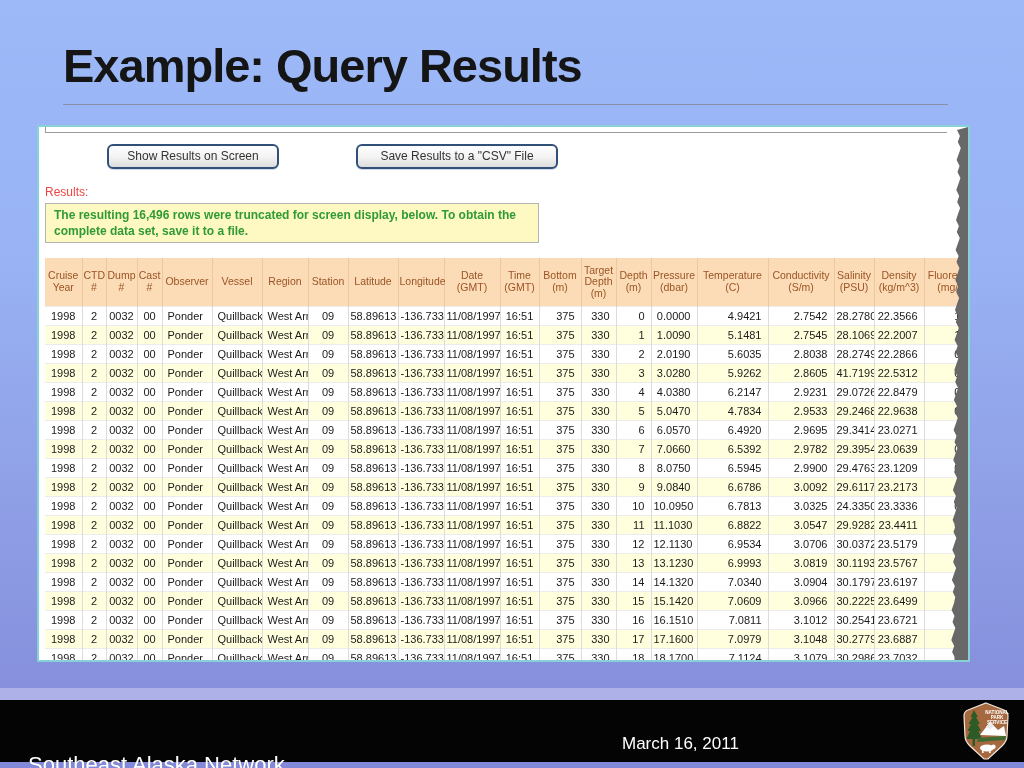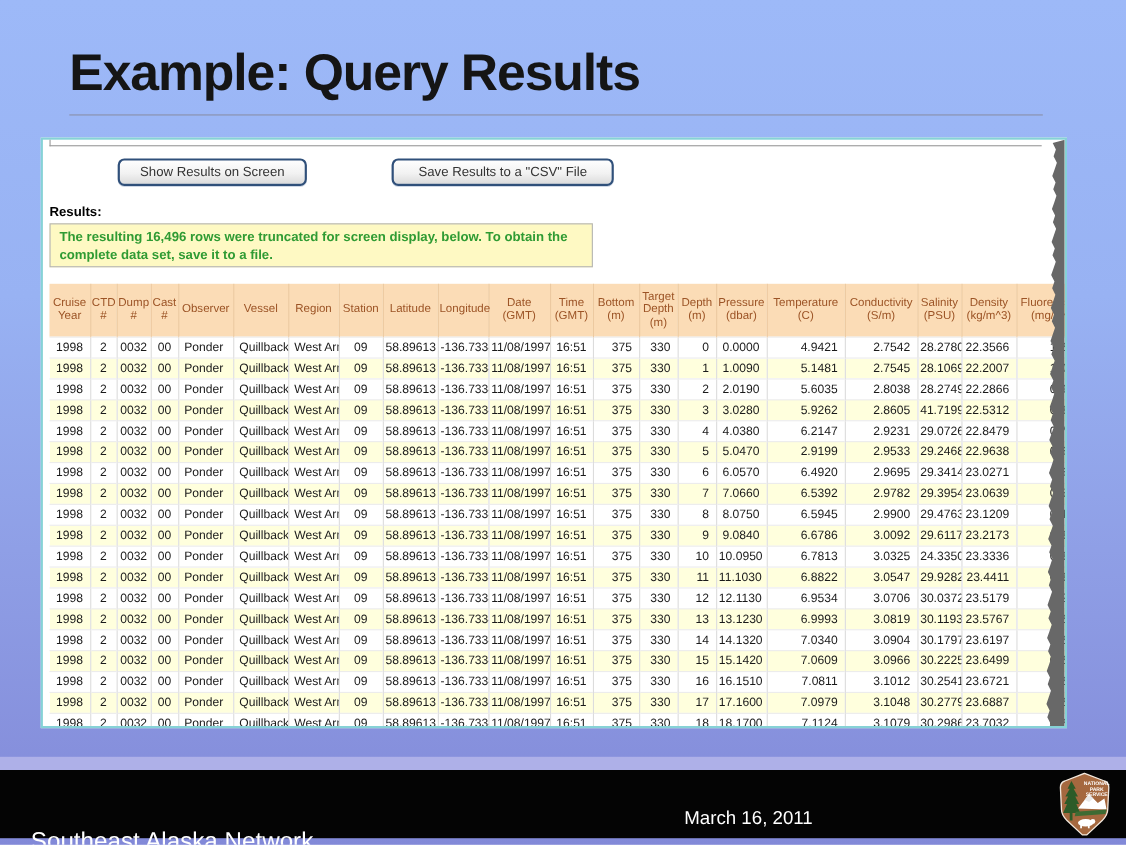--- a/index.html
+++ b/index.html
@@ -39,21 +39,21 @@
   .btn-row { position:absolute; left:68px; top:17px; }
   .ui-btn {
     position:absolute; height:25px; border:2px solid #30507a; border-radius:6px;
     background:linear-gradient(180deg,#fefefe 0%, #f2f2f2 55%, #dcdcdc 100%);
     font-family:"Liberation Sans", sans-serif; font-size:12px; color:#333;
     text-align:center; line-height:20px; box-shadow:0 1px 0 #cfd8e6;
   }
   .btn-show { left:0; width:172px; }
   .btn-save { left:249px; width:202px; }
 
-  .results-label { position:absolute; left:6px; top:58px; font-size:12px; font-weight:bold; color:#000000; }
+  .results-label { position:absolute; left:6px; top:58px; font-size:12px; font-weight:normal; color:#ef4444; }
 
   .message-box {
     position:absolute; left:6px; top:76px; width:494px; min-height:36px;
     border:1px solid #b4b4b4; background:#fef9c3; padding:3px 8px;
     font-size:12px; font-weight:bold; color:#2f9b33; line-height:16px;
   }
 
   
   .data-table {
     position:absolute; left:6px; top:131px; width:925px;
@@ -299,21 +299,21 @@
             <td class="al">West Arm</td>
             <td class="ac">09</td>
             <td class="ar">58.89613</td>
             <td class="ar">-136.73340</td>
             <td class="ar">11/08/1997</td>
             <td class="ac">16:51</td>
             <td class="ar">375</td>
             <td class="ar">330</td>
             <td class="ar">5</td>
             <td class="ar">5.0470</td>
-            <td class="ar">2.9199</td>
+            <td class="ar">4.7834</td>
             <td class="ar">2.9533</td>
             <td class="ar">29.2468</td>
             <td class="ar">22.9638</td>
             <td class="ar">0.6788</td>
           </tr>
           <tr class="odd">
             <td class="ac">1998</td>
             <td class="ac">2</td>
             <td class="ac">0032</td>
             <td class="ac">00</td>

